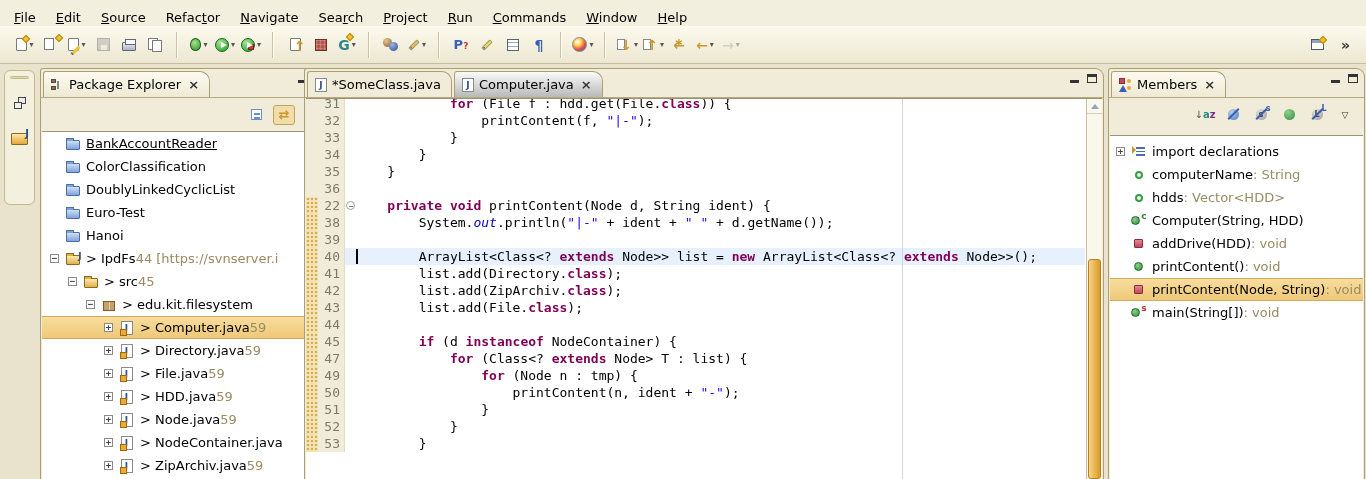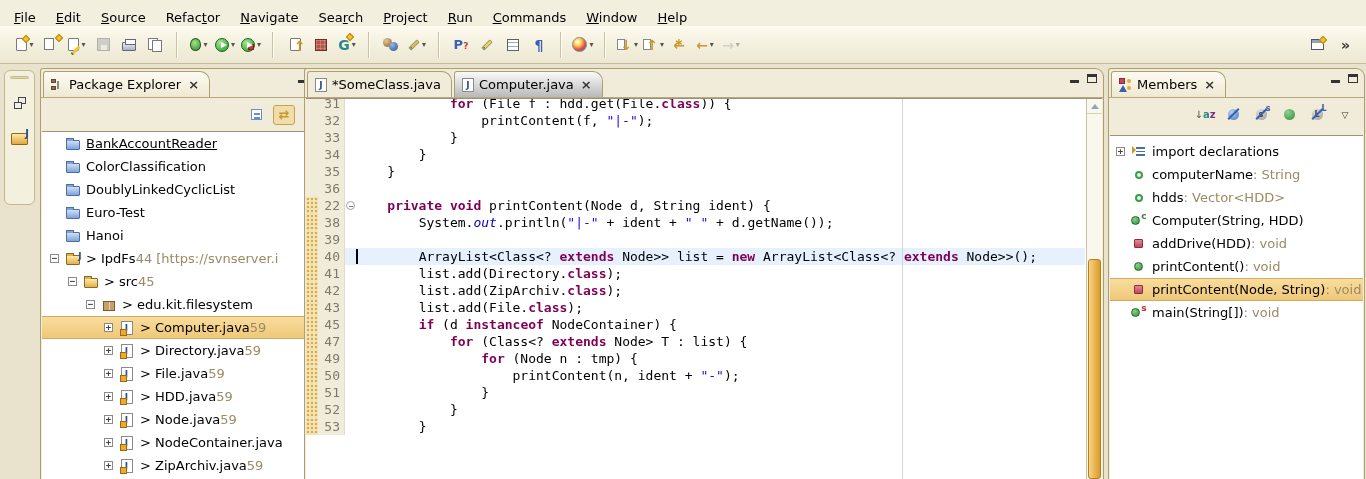--- a/index.html
+++ b/index.html
@@ -519,20 +519,21 @@
           <div class="crow"><span class="cell-ruler"></span><span class="cell-num">34</span><span class="cell-fold"></span><span class="cell-code">        <span class="pl">}</span></span></div>
           <div class="crow"><span class="cell-ruler"></span><span class="cell-num">35</span><span class="cell-fold"></span><span class="cell-code">    <span class="pl">}</span></span></div>
           <div class="crow"><span class="cell-ruler"></span><span class="cell-num">36</span><span class="cell-fold"></span><span class="cell-code"></span></div>
           <div class="crow"><span class="cell-ruler diff"></span><span class="cell-num">22</span><span class="cell-fold"><span class="foldm"></span></span><span class="cell-code">    <span class="kw">private</span><span class="pl"> </span><span class="kw">void</span><span class="pl"> printContent(Node d, String ident) {</span></span></div>
           <div class="crow"><span class="cell-ruler diff"></span><span class="cell-num">38</span><span class="cell-fold"></span><span class="cell-code">        <span class="pl">System.</span><span class="sf">out</span><span class="pl">.println(</span><span class="str">"|-"</span><span class="pl"> + ident + </span><span class="str">" "</span><span class="pl"> + d.getName());</span></span></div>
           <div class="crow"><span class="cell-ruler diff"></span><span class="cell-num">39</span><span class="cell-fold"></span><span class="cell-code"></span></div>
           <div class="crow current"><span class="cell-ruler diff"></span><span class="cell-num">40</span><span class="cell-fold"></span><span class="cell-code"><span class="cursor"></span>        <span class="pl">ArrayList&lt;Class&lt;? </span><span class="kw">extends</span><span class="pl"> Node&gt;&gt; list = </span><span class="kw">new</span><span class="pl"> ArrayList&lt;Class&lt;? </span><span class="kw">extends</span><span class="pl"> Node&gt;&gt;();</span></span></div>
           <div class="crow"><span class="cell-ruler diff"></span><span class="cell-num">41</span><span class="cell-fold"></span><span class="cell-code">        <span class="pl">list.add(Directory.</span><span class="kw">class</span><span class="pl">);</span></span></div>
           <div class="crow"><span class="cell-ruler diff"></span><span class="cell-num">42</span><span class="cell-fold"></span><span class="cell-code">        <span class="pl">list.add(ZipArchiv.</span><span class="kw">class</span><span class="pl">);</span></span></div>
           <div class="crow"><span class="cell-ruler diff"></span><span class="cell-num">43</span><span class="cell-fold"></span><span class="cell-code">        <span class="pl">list.add(File.</span><span class="kw">class</span><span class="pl">);</span></span></div>
+          <div class="crow"><span class="cell-ruler diff"></span><span class="cell-num">44</span><span class="cell-fold"></span><span class="cell-code"></span></div>
           <div class="crow"><span class="cell-ruler diff"></span><span class="cell-num">45</span><span class="cell-fold"></span><span class="cell-code">        <span class="kw">if</span><span class="pl"> (d </span><span class="kw">instanceof</span><span class="pl"> NodeContainer) {</span></span></div>
           <div class="crow"><span class="cell-ruler diff"></span><span class="cell-num">47</span><span class="cell-fold"></span><span class="cell-code">            <span class="kw">for</span><span class="pl"> (Class&lt;? </span><span class="kw">extends</span><span class="pl"> Node&gt; T : list) {</span></span></div>
           <div class="crow"><span class="cell-ruler diff"></span><span class="cell-num">49</span><span class="cell-fold"></span><span class="cell-code">                <span class="kw">for</span><span class="pl"> (Node n : tmp) {</span></span></div>
           <div class="crow"><span class="cell-ruler diff"></span><span class="cell-num">50</span><span class="cell-fold"></span><span class="cell-code">                    <span class="pl">printContent(n, ident + </span><span class="str">"-"</span><span class="pl">);</span></span></div>
           <div class="crow"><span class="cell-ruler diff"></span><span class="cell-num">51</span><span class="cell-fold"></span><span class="cell-code">                <span class="pl">}</span></span></div>
           <div class="crow"><span class="cell-ruler diff"></span><span class="cell-num">52</span><span class="cell-fold"></span><span class="cell-code">            <span class="pl">}</span></span></div>
           <div class="crow"><span class="cell-ruler diff"></span><span class="cell-num">53</span><span class="cell-fold"></span><span class="cell-code">        <span class="pl">}</span></span></div>
         </div>
       <div class="print-margin"></div>
       <div class="vscroll" style="right:0;">

